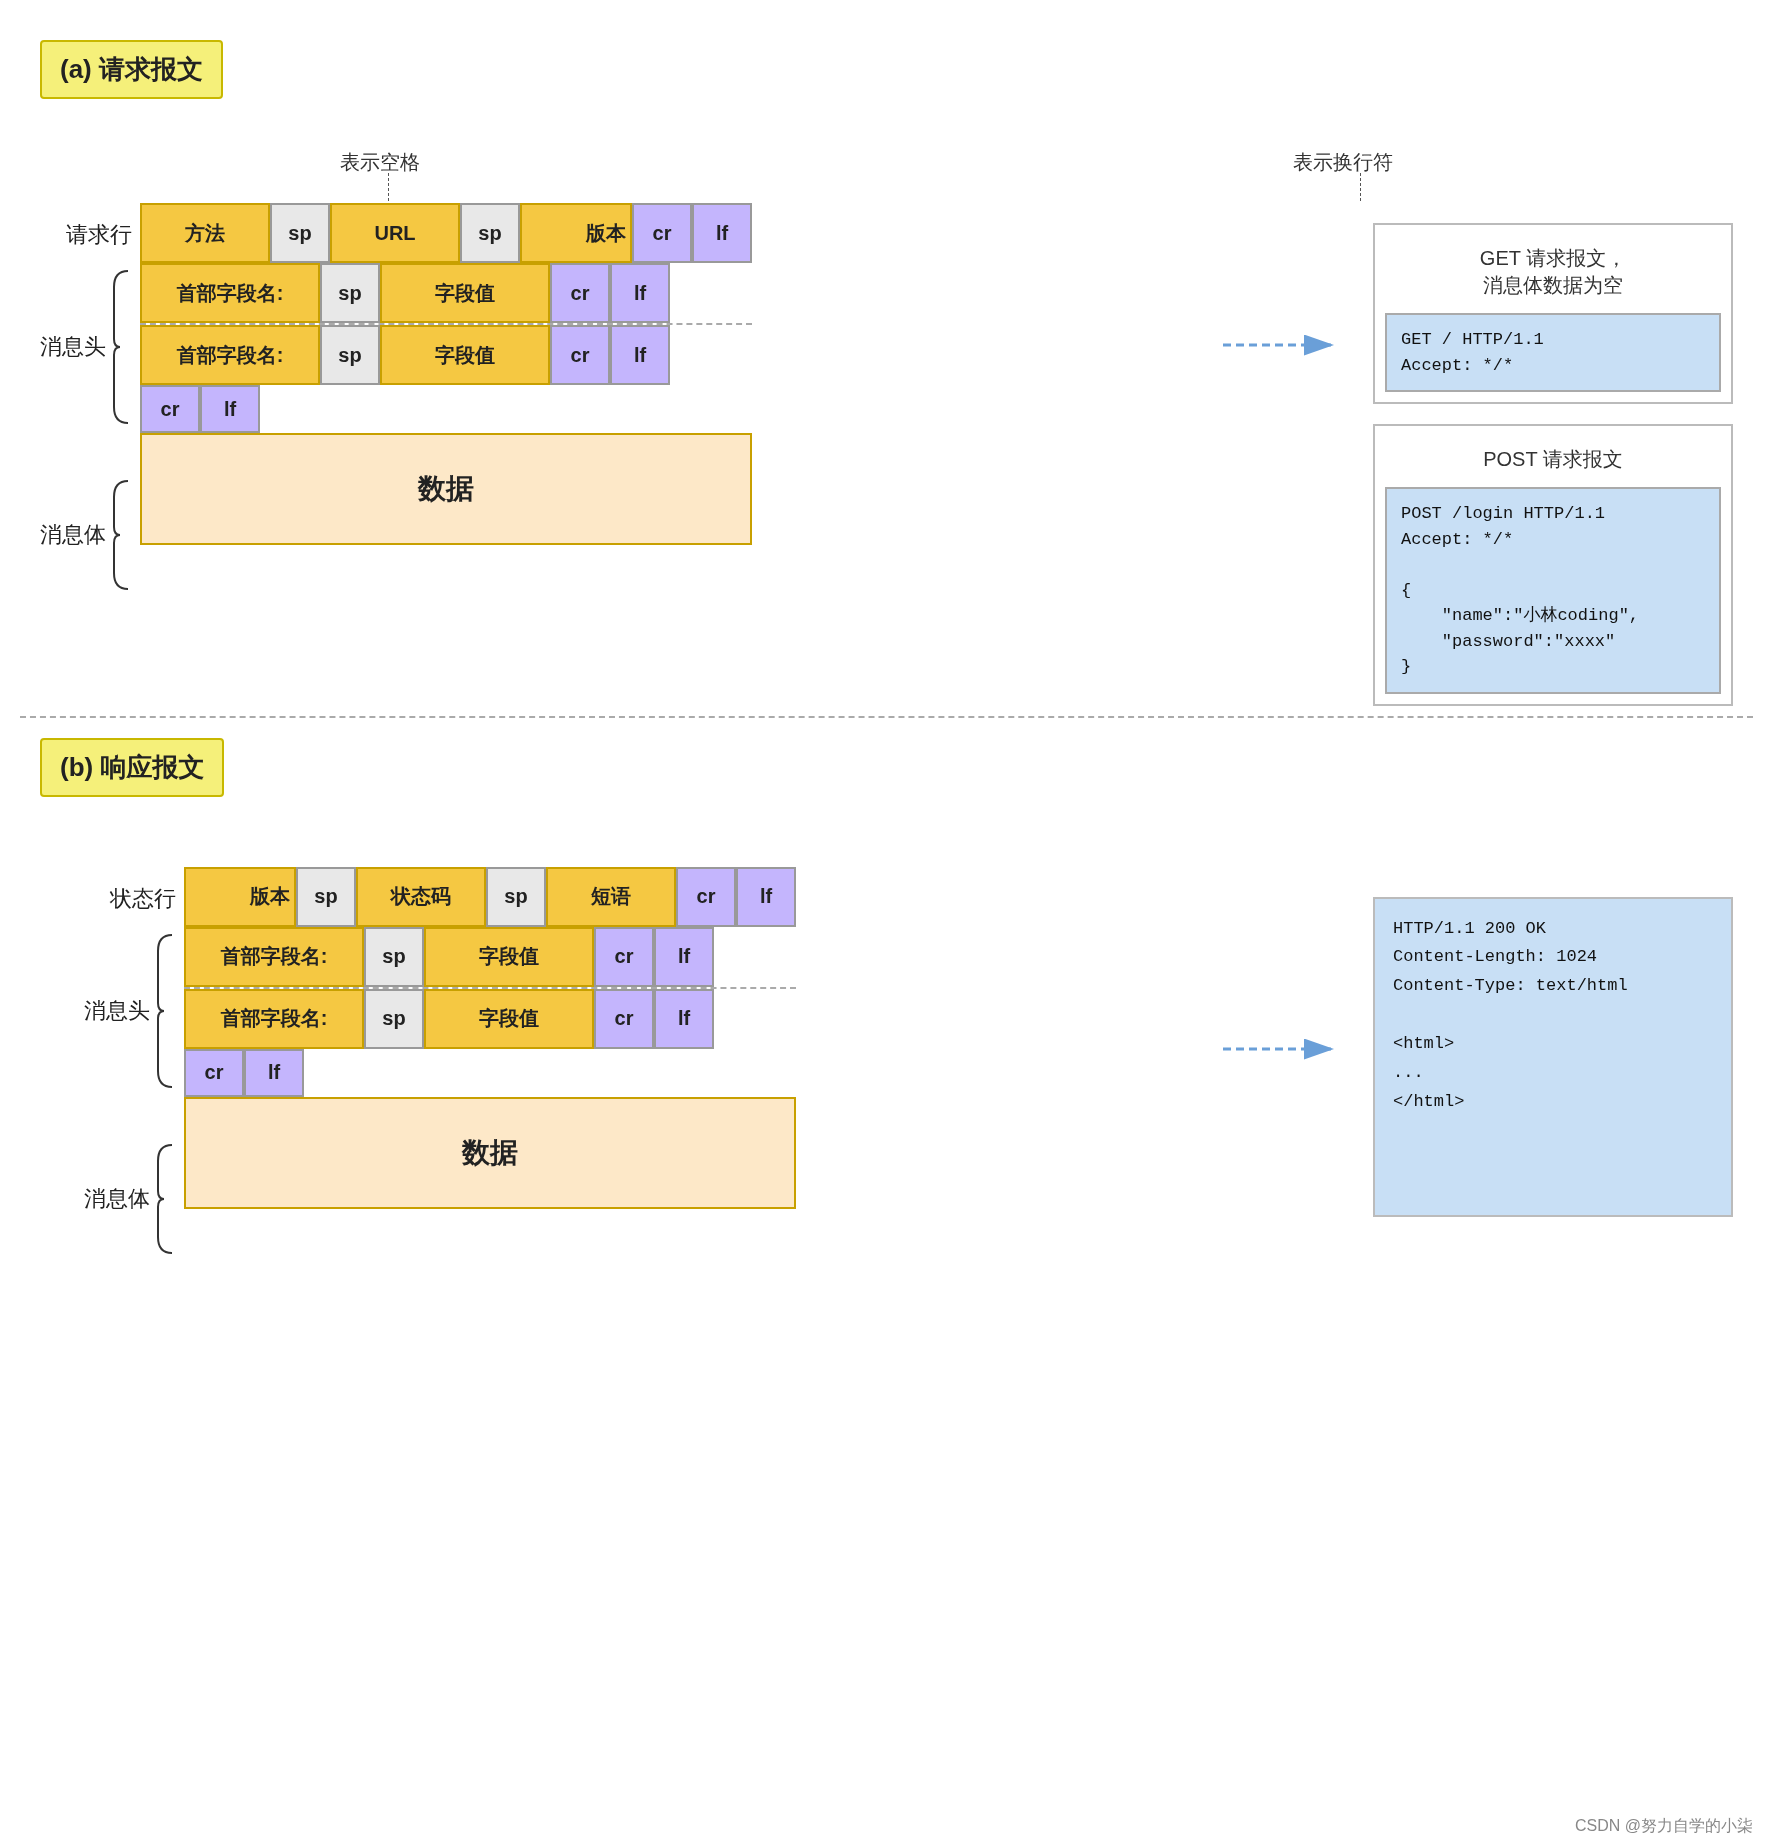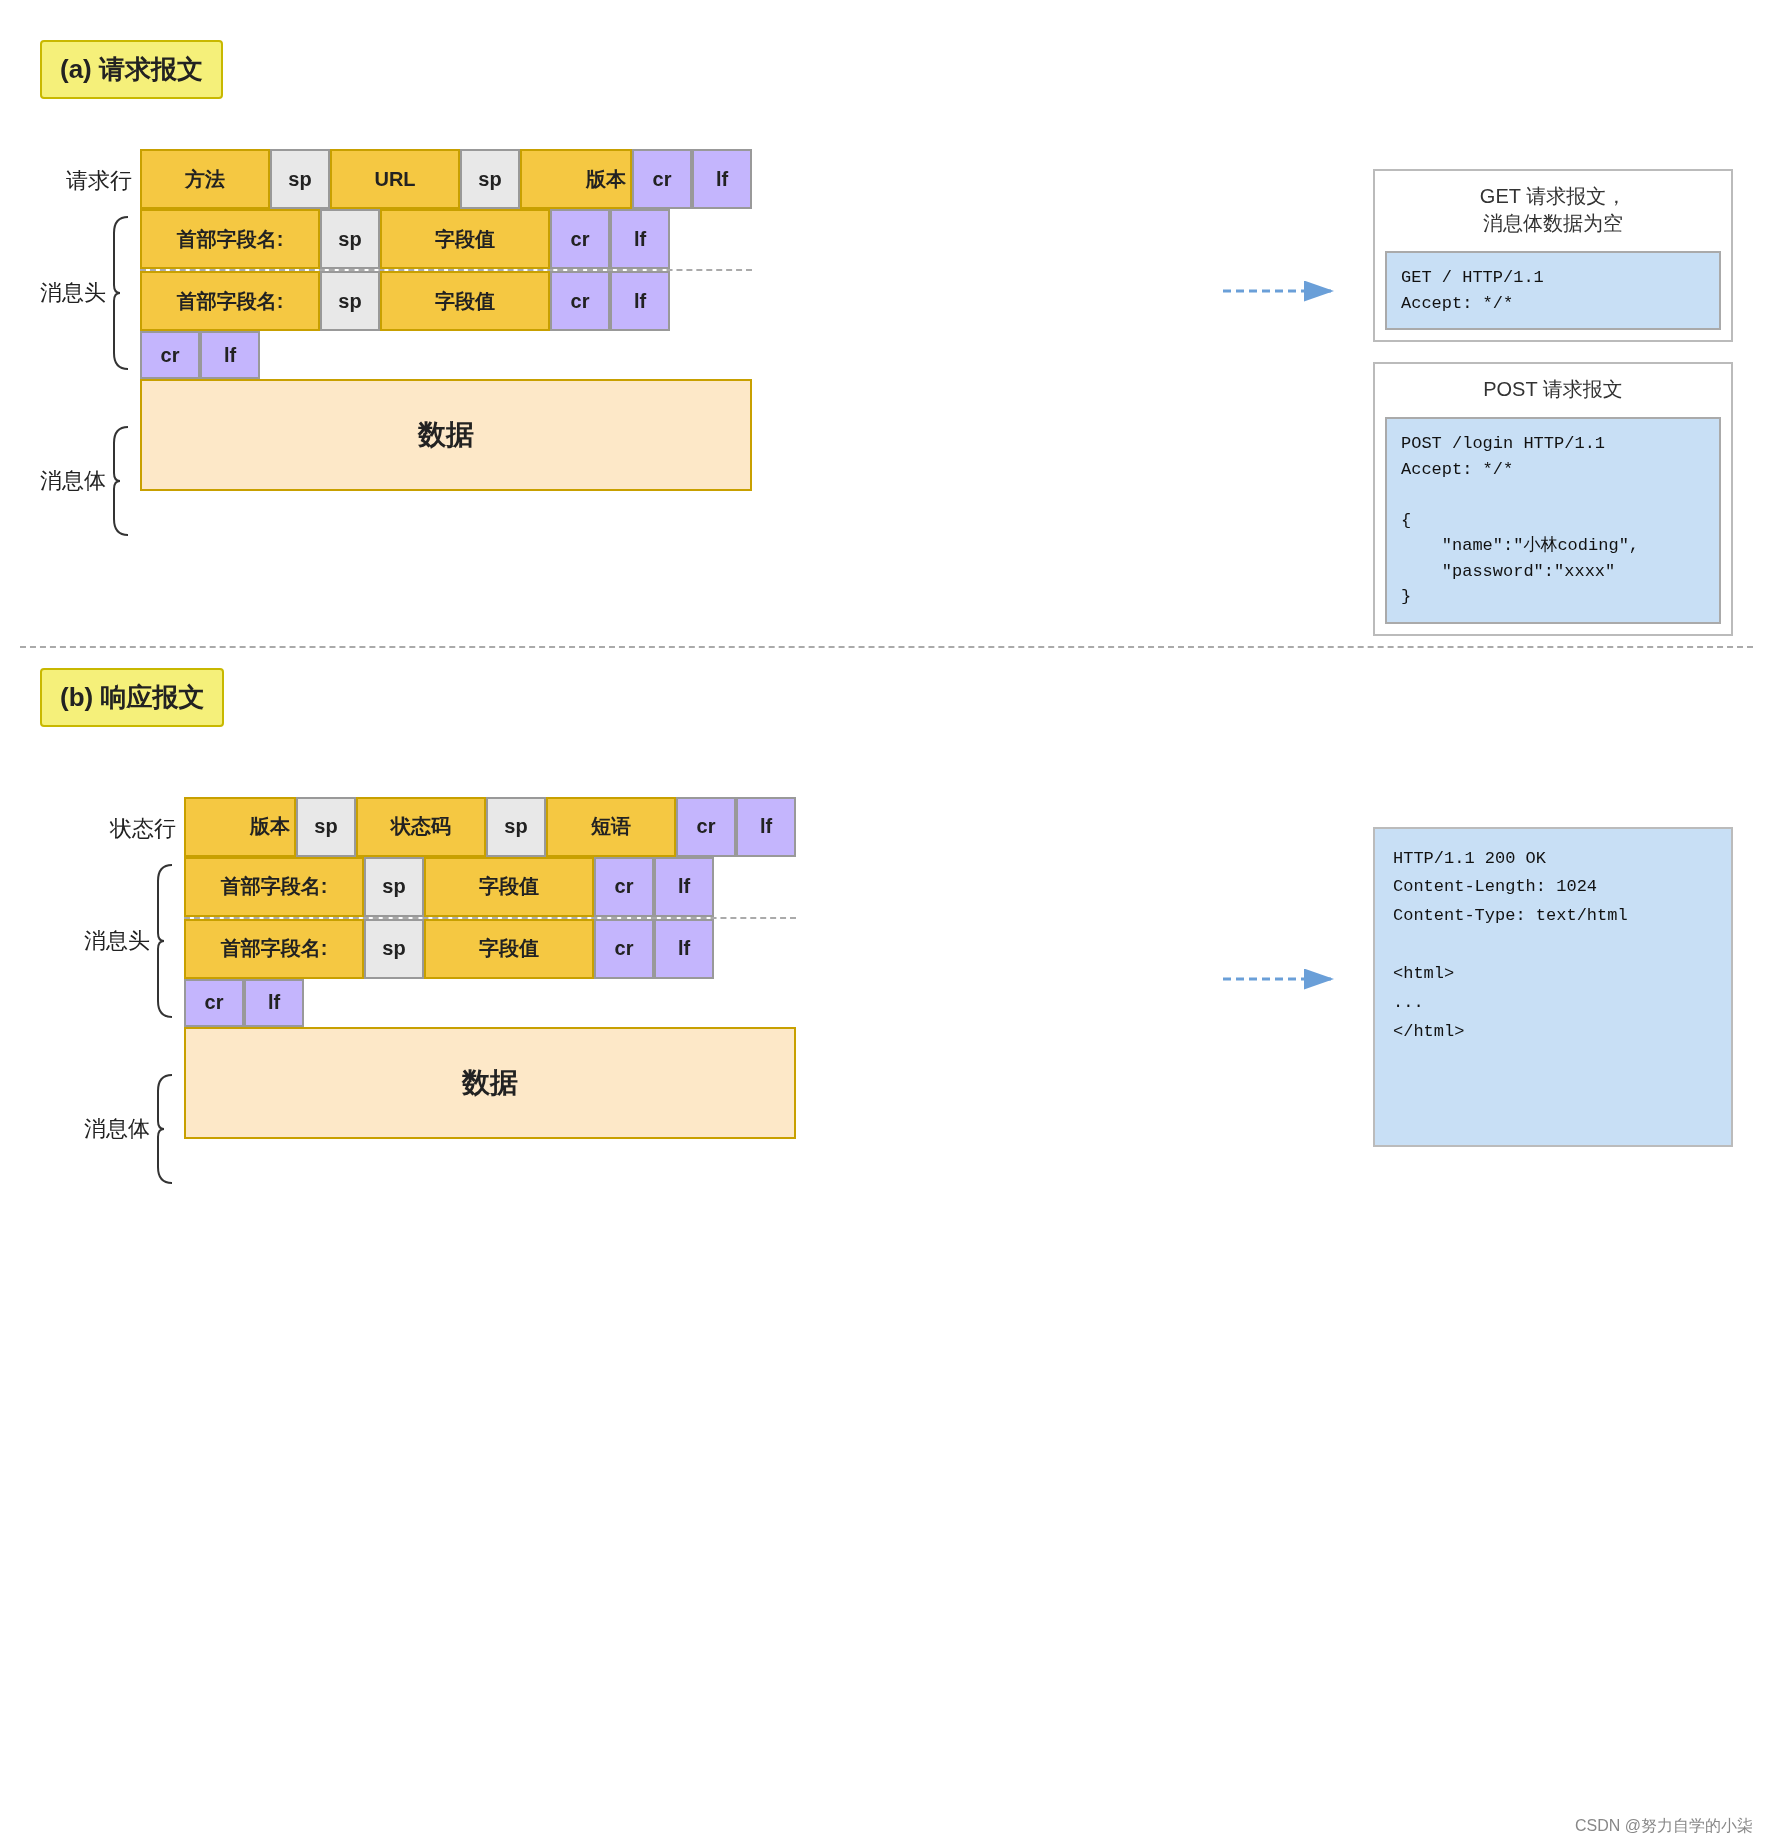--- a/index.html
+++ b/index.html
@@ -122,21 +122,21 @@
       border: 2px solid #bbb;
       background: #fff;
       min-width: 360px;
       max-width: 430px;
     }
 
     .example-header {
       font-size: 20px;
       color: #333;
       text-align: center;
-      padding: 12px 10px 4px;
+      padding: 20px 10px 4px;
     }
 
     .example-code {
       background: #c8dff5;
       border: 2px solid #aaa;
       margin: 10px;
       padding: 12px 14px;
       font-family: 'Courier New', monospace;
       font-size: 17px;
       color: #111;
@@ -149,20 +149,26 @@
 <body>
 
 <div class="main-container">
 
   <div class="section-a">
 
     <div style="margin-bottom: 20px;">
       <span class="section-label">(a) 请求报文</span>
     </div>
 
+    <div style="position: relative; height: 54px; margin-left: 200px; margin-bottom: 0;">
+      <span style="position:absolute; left: 100px; top:0; font-size:20px; color:#333;">表示空格</span>
+      <div style="position:absolute; left:148px; top:24px; width:1px; height:28px; border-left:1px dashed #555;"></div>
+      <span style="position:absolute; right: 340px; top:0; font-size:20px; color:#333;">表示换行符</span>
+      <div style="position:absolute; right:372px; top:24px; width:1px; height:28px; border-left:1px dashed #555;"></div>
+    </div>
 
     <div style="display:flex; flex-direction:row; align-items:flex-start; gap:0;">
 
       <div style="display:flex; flex-direction:row; align-items:flex-start; gap:0; flex:1;">
 
         <div style="display:flex; flex-direction:column; align-items:flex-end; justify-content:flex-start; min-width:100px; padding-right:8px; gap:0;">
 
           <div style="height:64px; display:flex; align-items:center; font-size:22px; color:#222; justify-content:flex-end;">请求行</div>
 
           <div style="display:flex; flex-direction:row; align-items:center; height:160px; justify-content:flex-end;">

